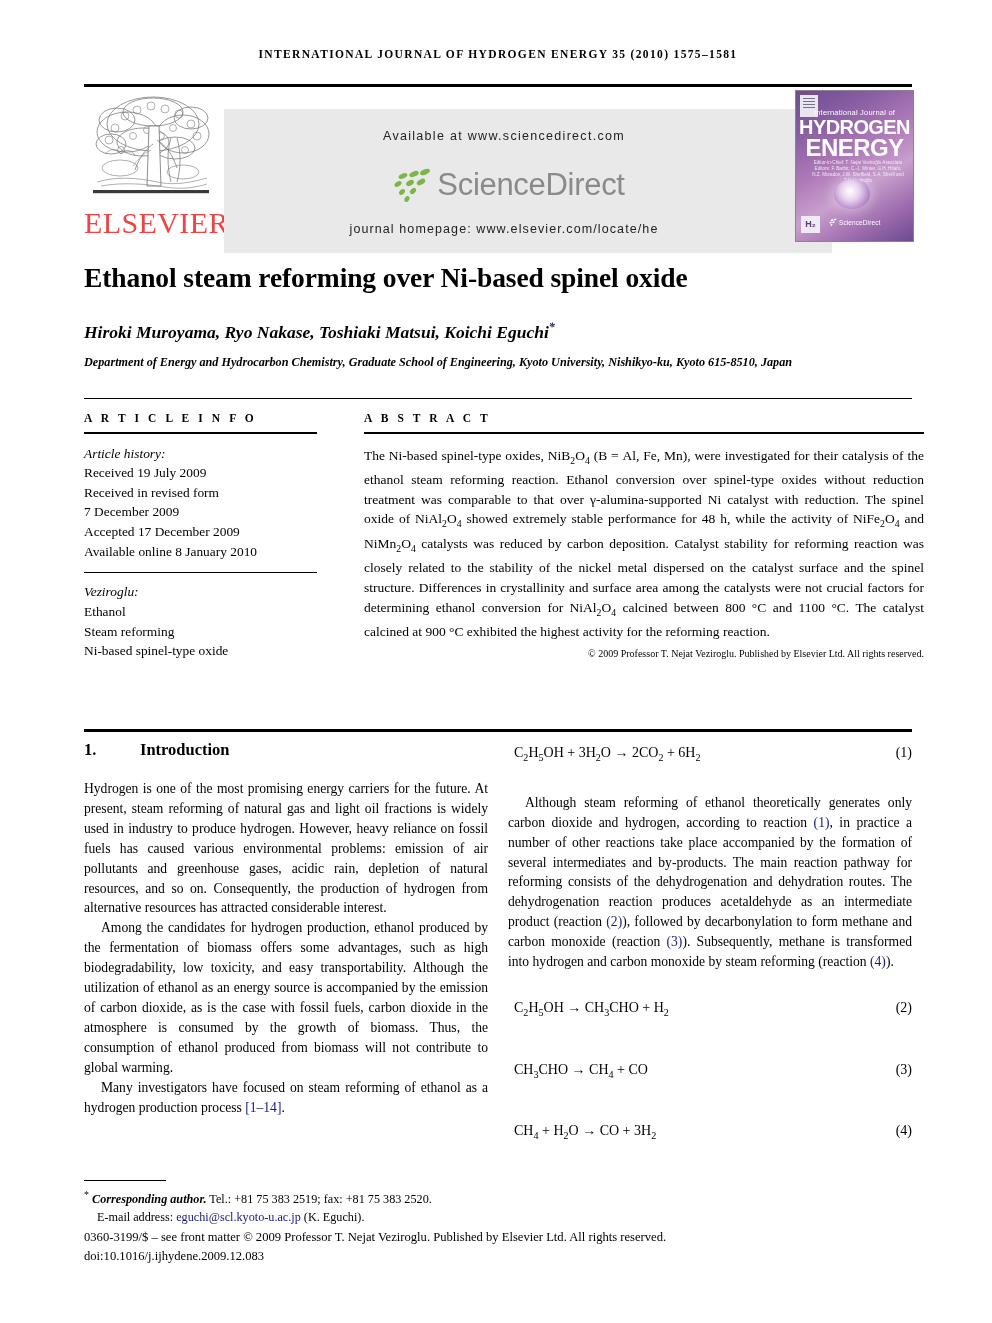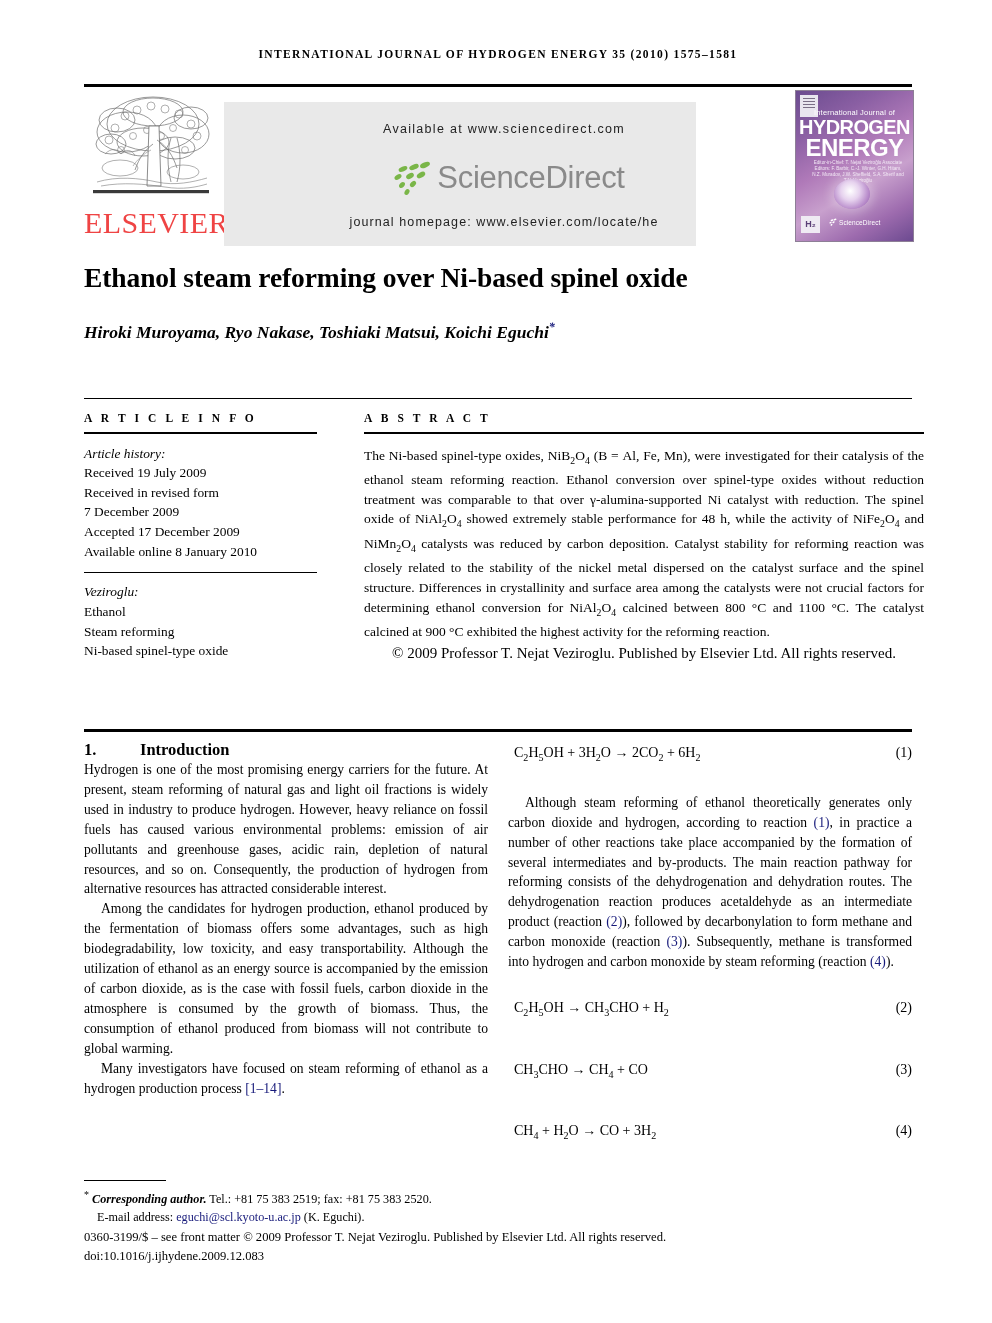--- a/index.html
+++ b/index.html
@@ -69,24 +69,25 @@
     text-align: center;
     font-family: "Liberation Serif", serif;
     font-size: 30px;
     letter-spacing: 0.4px;
     color: #ef4444;
     line-height: 34px;
   }
 
   .sd-box {
     position: absolute;
-    left: 140px; top: 12px;
-    width: 472px;
+    left: 140px; top: 19px;
+    width: 560px;
     height: 144px;
     background: #e9e9e9;
+    padding-left: 48px;
   }
   .sd-available {
     position: absolute;
     left: 0; top: 20px;
     width: 560px;
     text-align: center;
     font-family: "Liberation Sans", sans-serif;
     font-size: 12.5px;
     letter-spacing: 1.3px;
     color: #222;
@@ -273,23 +274,23 @@
     margin-top: 12px;
     font-family: "Liberation Serif", serif;
     font-size: 13.5px;
     line-height: 19.7px;
     text-align: justify;
     color: #000;
   }
   .abs-copy {
     margin-top: 2px;
     font-family: "Liberation Serif", serif;
-    font-size: 15px;
+    font-size: 10px;
     line-height: 19.7px;
-    text-align: center;
+    text-align: right;
   }
 
   
   .body-rule {
     position: absolute;
     left: 84px; top: 729px;
     width: 828px;
     height: 2.5px;
     background: #000;
   }
@@ -304,21 +305,21 @@
   }
   .h1num .n { width: 56px; }
   .p {
     font-family: "Liberation Serif", serif;
     font-size: 13.6px;
     line-height: 19.9px;
     text-align: justify;
     color: #000;
     margin: 0;
   }
-  .p.first { }
+  .p.first { margin-top: 19px; }
   .p.ind { text-indent: 17px; }
   .ref { color: #16197a; }
 
   .eq {
     position: relative;
     font-family: "Liberation Serif", serif;
     font-size: 14px;
     line-height: 20px;
   }
   .eq .num { position: absolute; right: 0; top: 0; }
@@ -452,20 +453,21 @@
         </g>
       </svg>
       <div class="cover-sd" style="left:43px;">ScienceDirect</div>
     </div>
   </div>
 
   <div class="title">Ethanol steam reforming over Ni-based spinel oxide</div>
   <div class="authors">
     <span>Hiroki Muroyama, Ryo Nakase, Toshiaki Matsui, Koichi Eguchi</span><sup>*</sup>
   </div>
+  <div class="affil">Department of Energy and Hydrocarbon Chemistry, Graduate School of Engineering, Kyoto University, Nishikyo-ku, Kyoto 615-8510, Japan</div>
 
   <div class="sec-rule-top"></div>
 
   <div class="col-info">
     <div class="sechead">A R T I C L E   I N F O</div>
     <div class="hr-thin"></div>
     <div class="info-body">
       <div class="lead">Article history:</div>
       <div>Received 19 July 2009</div>
       <div>Received in revised form</div>

